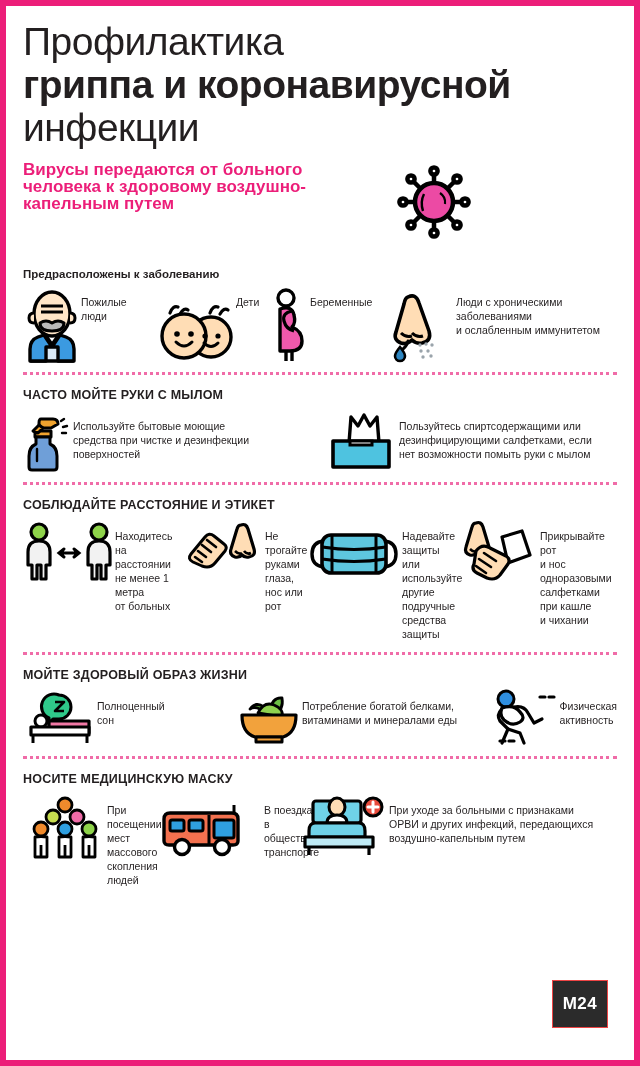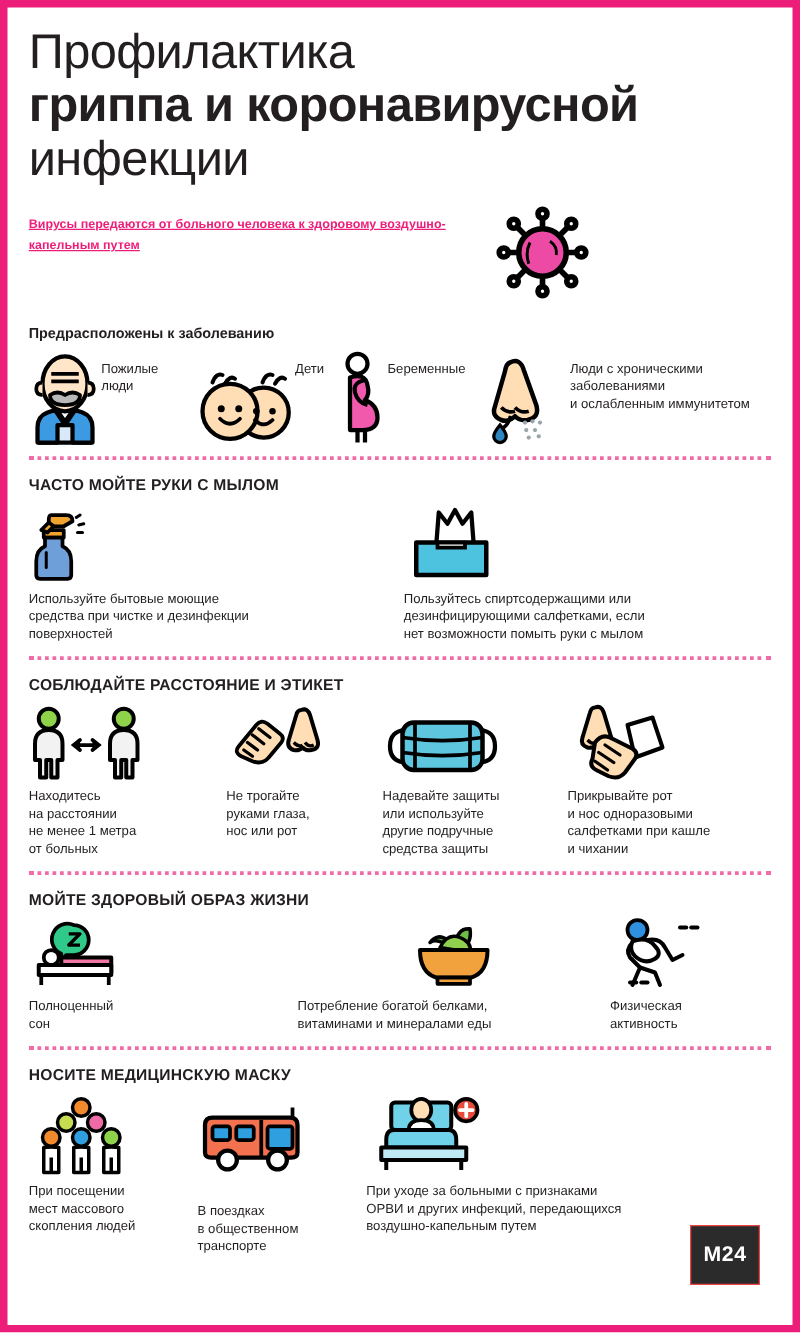--- a/index.html
+++ b/index.html
@@ -23,27 +23,26 @@
   .title-line {
     color: #231f20;
     font-size: 39px;
     line-height: 43px;
     letter-spacing: -0.5px;
     white-space: nowrap;
   }
   .title-line.bold { font-weight: bold; font-size: 39px; }
 
   .lead {
-    margin-top: 22px;
+    margin-top: 12px;
     color: #ec1e79;
-    font-size: 10px;
+    font-size: 17px;
     font-weight: bold;
     line-height: 17px;
     max-width: 360px;
-    text-decoration: underline;
   }
 
   .virus-holder {
     position: absolute;
     left: 390px; top: 158px;
     width: 76px; height: 76px;
   }
 
   
   .sep {
@@ -61,21 +60,21 @@
     letter-spacing: 0.2px;
     margin-bottom: 9px;
   }
   .sec-head.sub {
     font-size: 11.5px;
     letter-spacing: 0;
   }
 
   .row { display: flex; align-items: flex-start; }
 
-  .item { display: flex; flex-direction: column; }
+  .item { display: flex; flex-direction: row; }
   .icon-box { display: flex; align-items: flex-end; }
   .caption {
     color: #231f20;
     font-size: 10.5px;
     line-height: 14px;
     white-space: pre-line;
   }
 
   
   .risk-row { display: flex; align-items: flex-start; }

